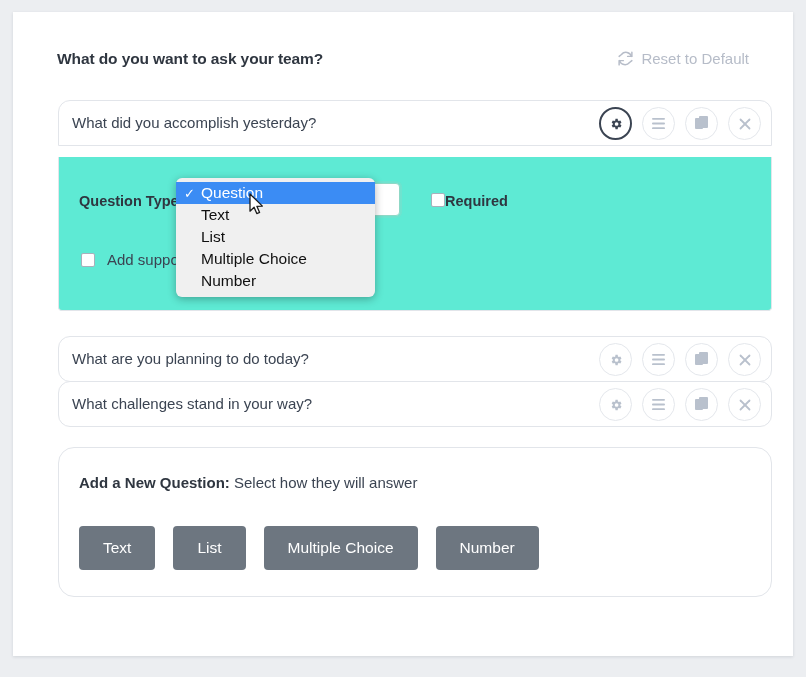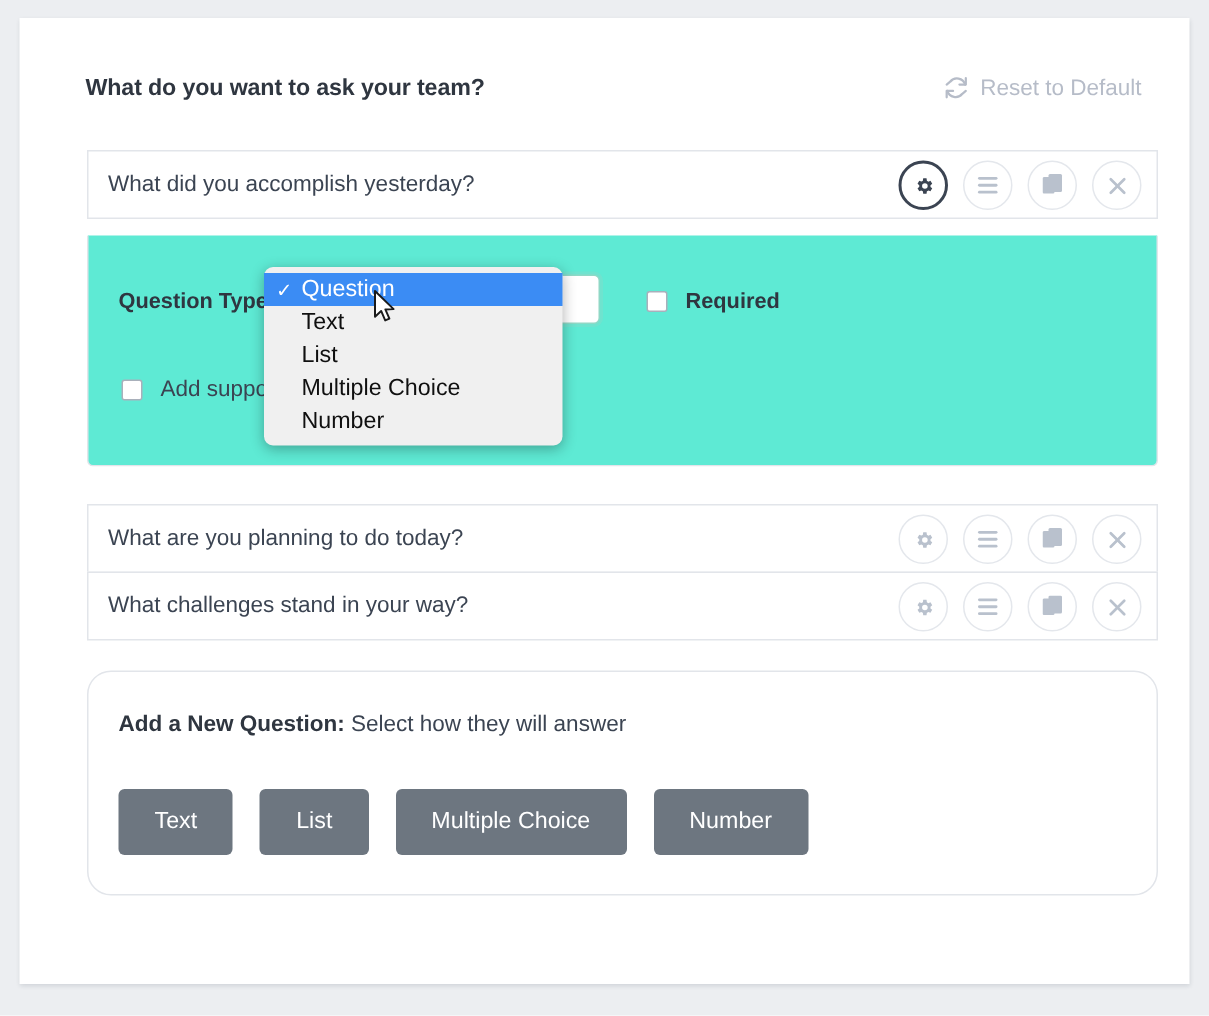--- a/index.html
+++ b/index.html
@@ -40,41 +40,41 @@
     position: absolute;
     left: 12px;
     top: 3px;
     font-size: 15.5px;
     font-weight: bold;
     color: #2f3640;
     letter-spacing: -0.1px;
   }
   .reset-default {
     position: absolute;
-    right: 0px;
+    right: 12px;
     top: 3px;
     display: flex;
     align-items: flex-start;
     gap: 7px;
     color: #b6bcc8;
     font-size: 15px;
     cursor: pointer;
     user-select: none;
   }
   .reset-icon { display: block; width: 17px; height: 17px; }
 
   
   .q-row {
     position: absolute;
     left: 45px;
     width: 714px;
     height: 46px;
     background: #ffffff;
     border: 1px solid #e2e5ea;
-    border-radius: 0;
+    border-radius: 12px;
     box-sizing: border-box;
   }
   .q-row.attached {
     border-bottom-left-radius: 0;
     border-bottom-right-radius: 0;
   }
   .q-text {
     position: absolute;
     left: 13px;
     top: 13px;
@@ -140,22 +140,21 @@
     border-radius: 4px;
     box-shadow: 0 0 0 2px rgba(143,216,198,0.35);
     box-sizing: border-box;
     cursor: pointer;
   }
   .required-wrap {
     position: absolute;
     left: 372px;
     top: 36px;
     display: flex;
-    align-items: center;
-    gap: 12px;
+    gap: 0;
   }
   .addsupport-wrap {
     position: absolute;
     left: 22px;
     top: 94px;
     display: flex;
     align-items: center;
     gap: 12px;
   }
   .chk {

